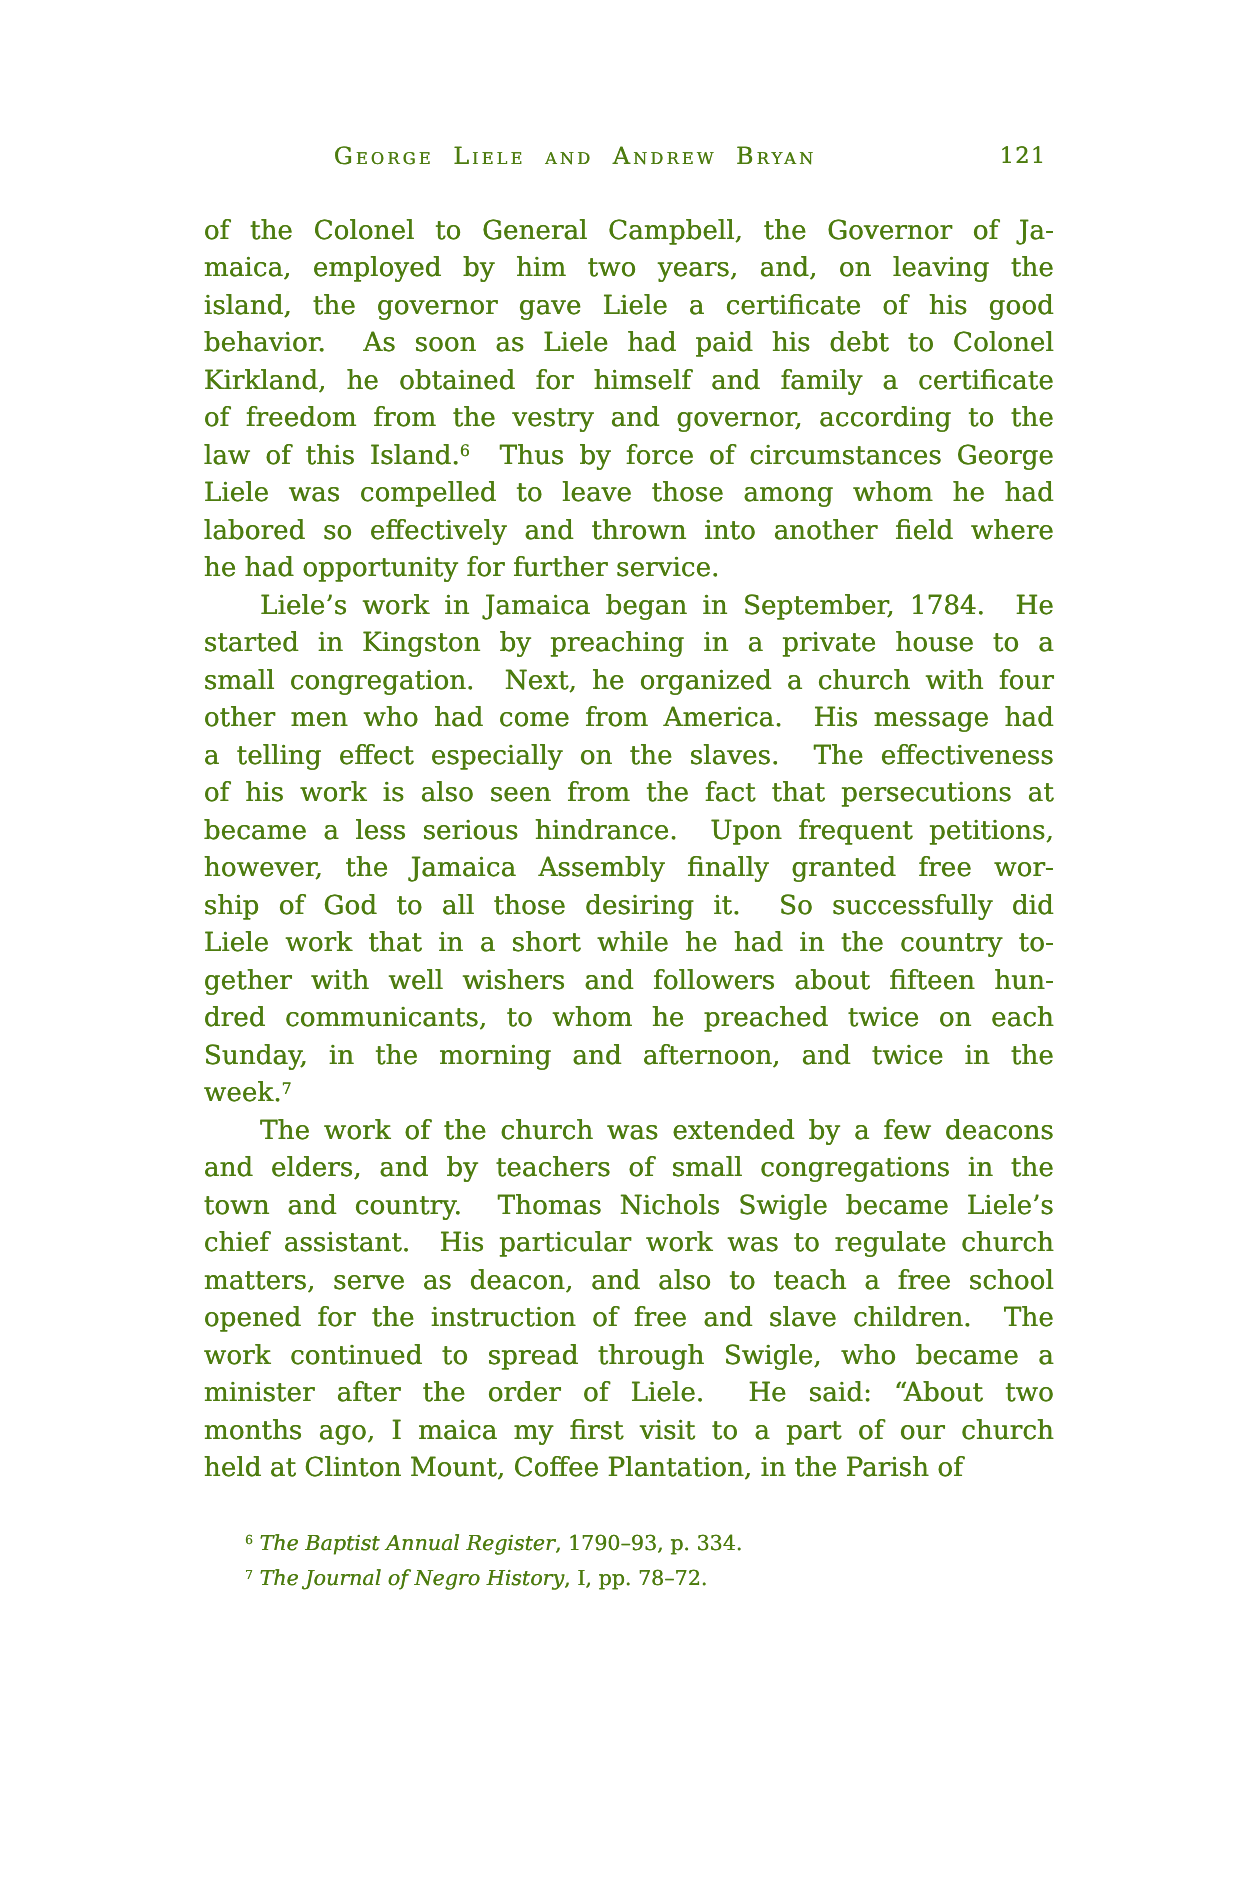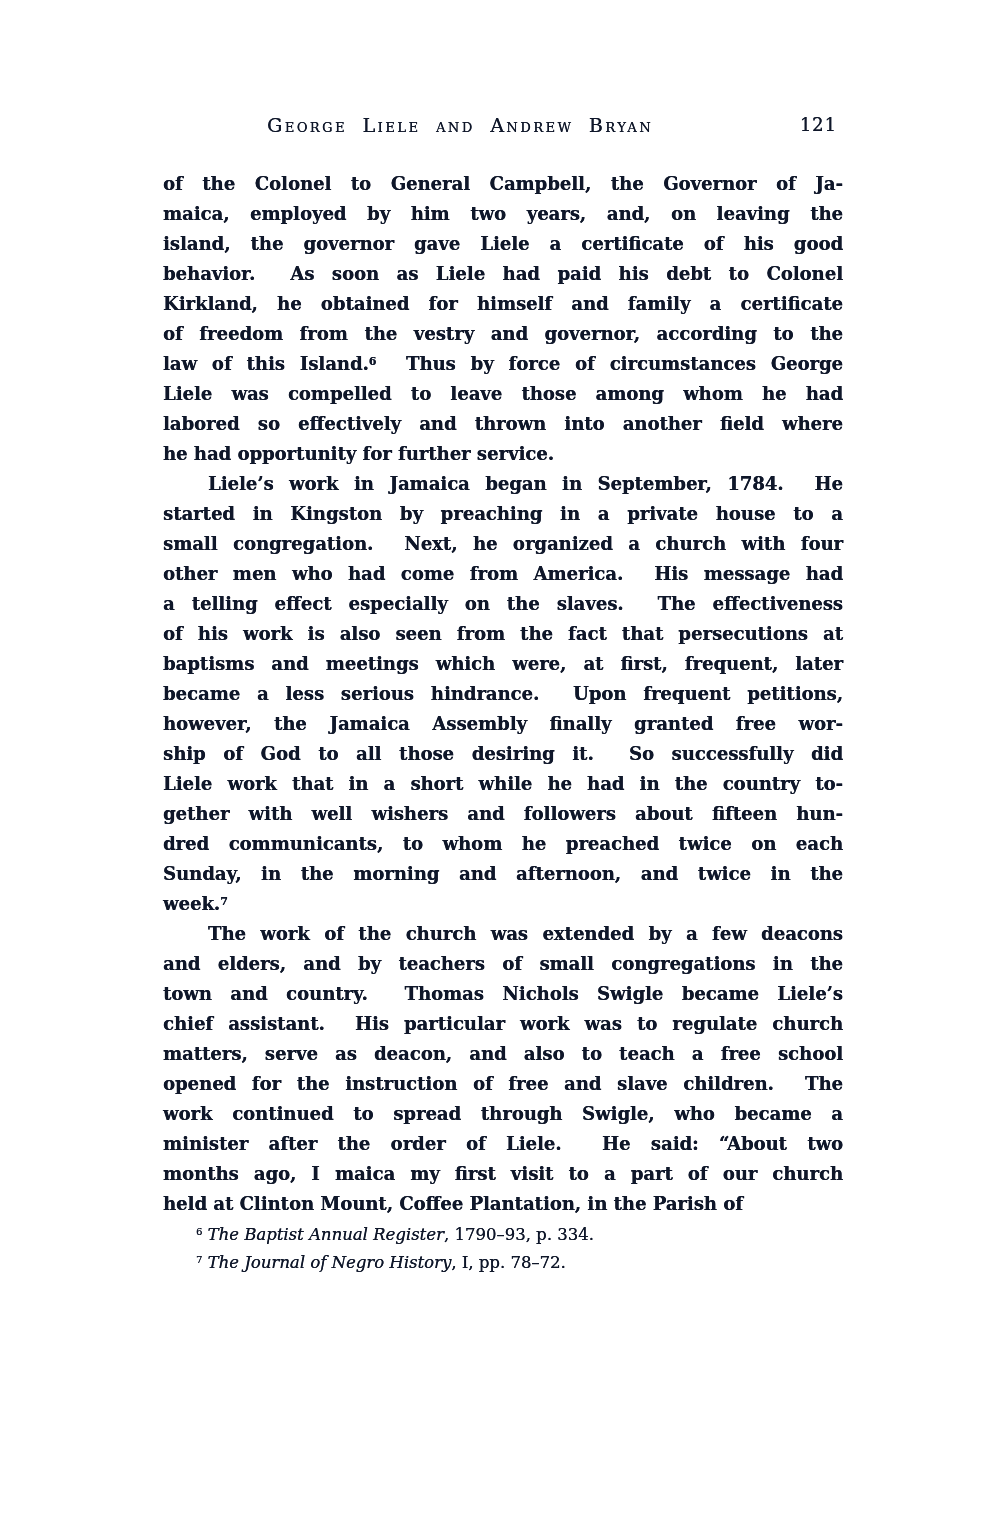--- a/index.html
+++ b/index.html
@@ -7,21 +7,21 @@
     padding: 0;
     background: #ffffff;
   }
   .page {
     position: relative;
     width: 1000px;
     height: 1520px;
     background: #ffffff;
     overflow: hidden;
     font-family: "DejaVu Serif", serif;
-    color: #0f172a;
+    color: #4d7c0f;
   }
   .page-header {
     position: absolute;
     top: 114px;
     left: 163px;
     width: 680px;
     height: 32px;
   }
   .running-title {
     position: absolute;
@@ -41,24 +41,23 @@
     top: 0;
     font-size: 18px;
     letter-spacing: 1px;
     text-shadow: 0.25px 0 0 currentColor;
   }
   .text-block {
     position: absolute;
     top: 169px;
     left: 163px;
     width: 680px;
-    font-size: 18px;
+    font-size: 21px;
     line-height: 30px;
     text-shadow: 0.25px 0 0 currentColor;
-    font-weight: bold;
   }
   .line {
     text-align: justify;
     text-align-last: justify;
   }
   .line.indent {
     text-indent: 45px;
   }
   .line.lastline {
     text-align-last: left;
@@ -105,21 +104,20 @@
       <div class="line"><span>law of this Island.</span><sup>6</sup><span>&nbsp; Thus by force of circumstances George</span></div>
       <div class="line"><span>Liele was compelled to leave those among whom he had</span></div>
       <div class="line"><span>labored so effectively and thrown into another field where</span></div>
       <div class="line lastline"><span>he had opportunity for further service.</span></div>
       <div class="line indent"><span>Liele’s work in Jamaica began in September, 1784.&nbsp; He</span></div>
       <div class="line"><span>started in Kingston by preaching in a private house to a</span></div>
       <div class="line"><span>small congregation.&nbsp; Next, he organized a church with four</span></div>
       <div class="line"><span>other men who had come from America.&nbsp; His message had</span></div>
       <div class="line"><span>a telling effect especially on the slaves.&nbsp; The effectiveness</span></div>
       <div class="line"><span>of his work is also seen from the fact that persecutions at</span></div>
-      <div class="line"><span>baptisms and meetings which were, at first, frequent, later</span></div>
       <div class="line"><span>became a less serious hindrance.&nbsp; Upon frequent petitions,</span></div>
       <div class="line"><span>however, the Jamaica Assembly finally granted free wor-</span></div>
       <div class="line"><span>ship of God to all those desiring it.&nbsp; So successfully did</span></div>
       <div class="line"><span>Liele work that in a short while he had in the country to-</span></div>
       <div class="line"><span>gether with well wishers and followers about fifteen hun-</span></div>
       <div class="line"><span>dred communicants, to whom he preached twice on each</span></div>
       <div class="line"><span>Sunday, in the morning and afternoon, and twice in the</span></div>
       <div class="line lastline"><span>week.</span><sup>7</sup></div>
       <div class="line indent"><span>The work of the church was extended by a few deacons</span></div>
       <div class="line"><span>and elders, and by teachers of small congregations in the</span></div>

